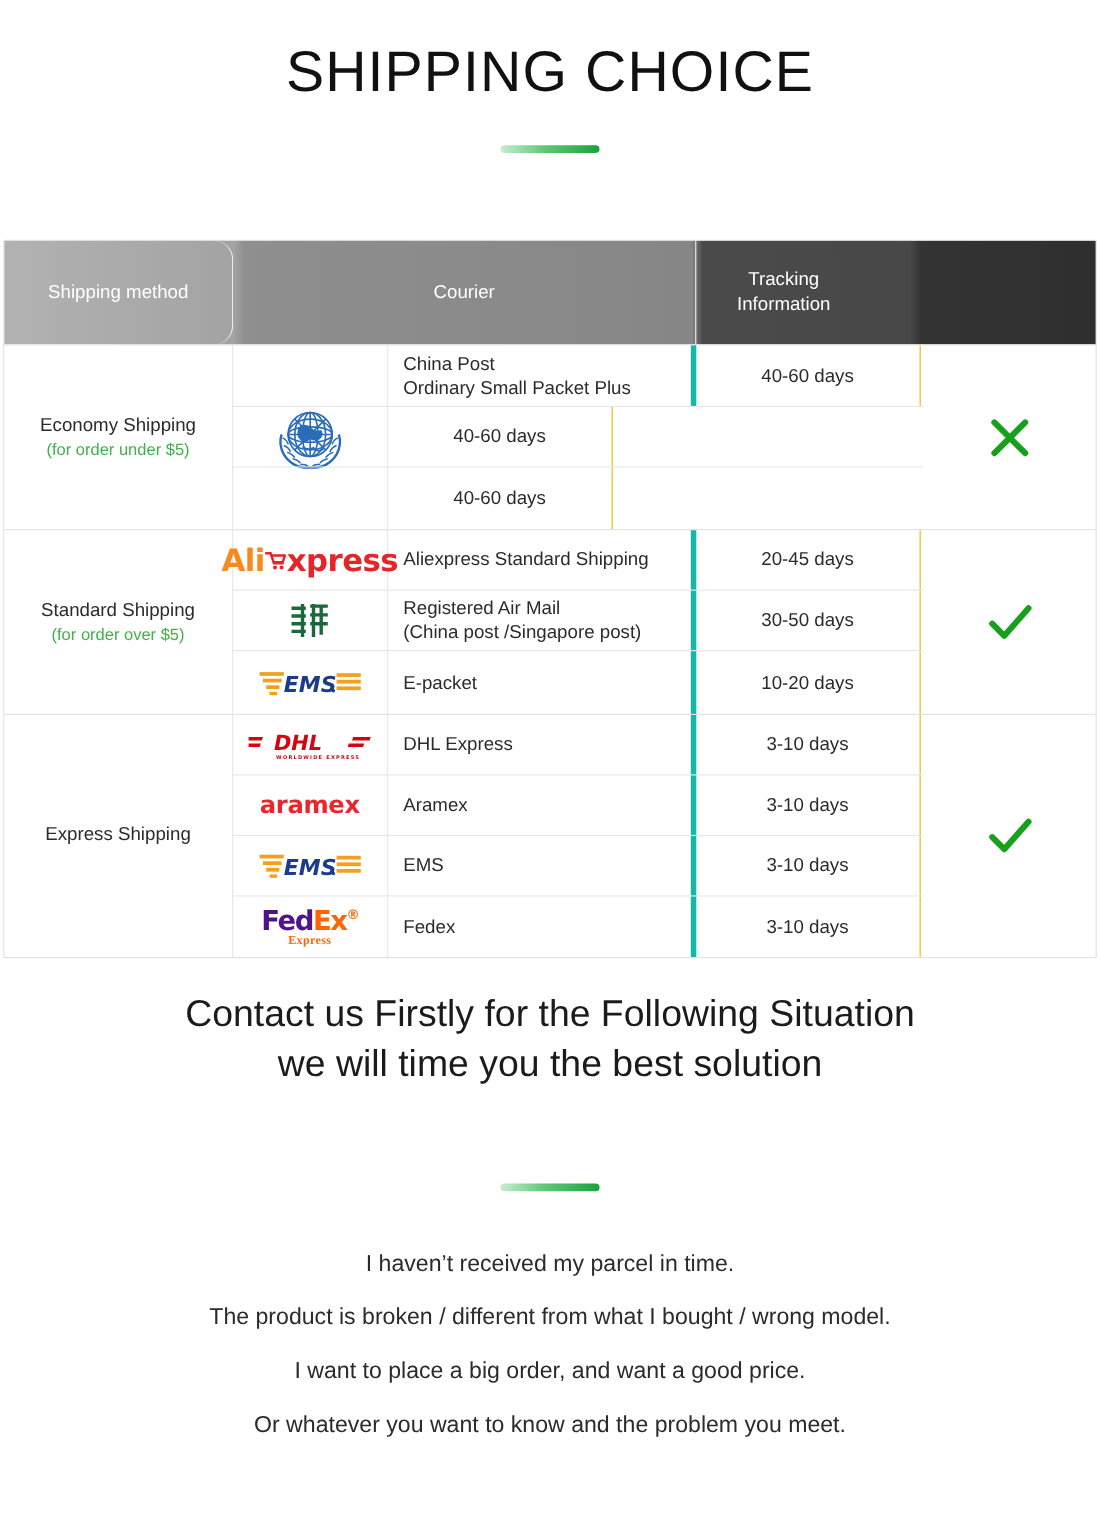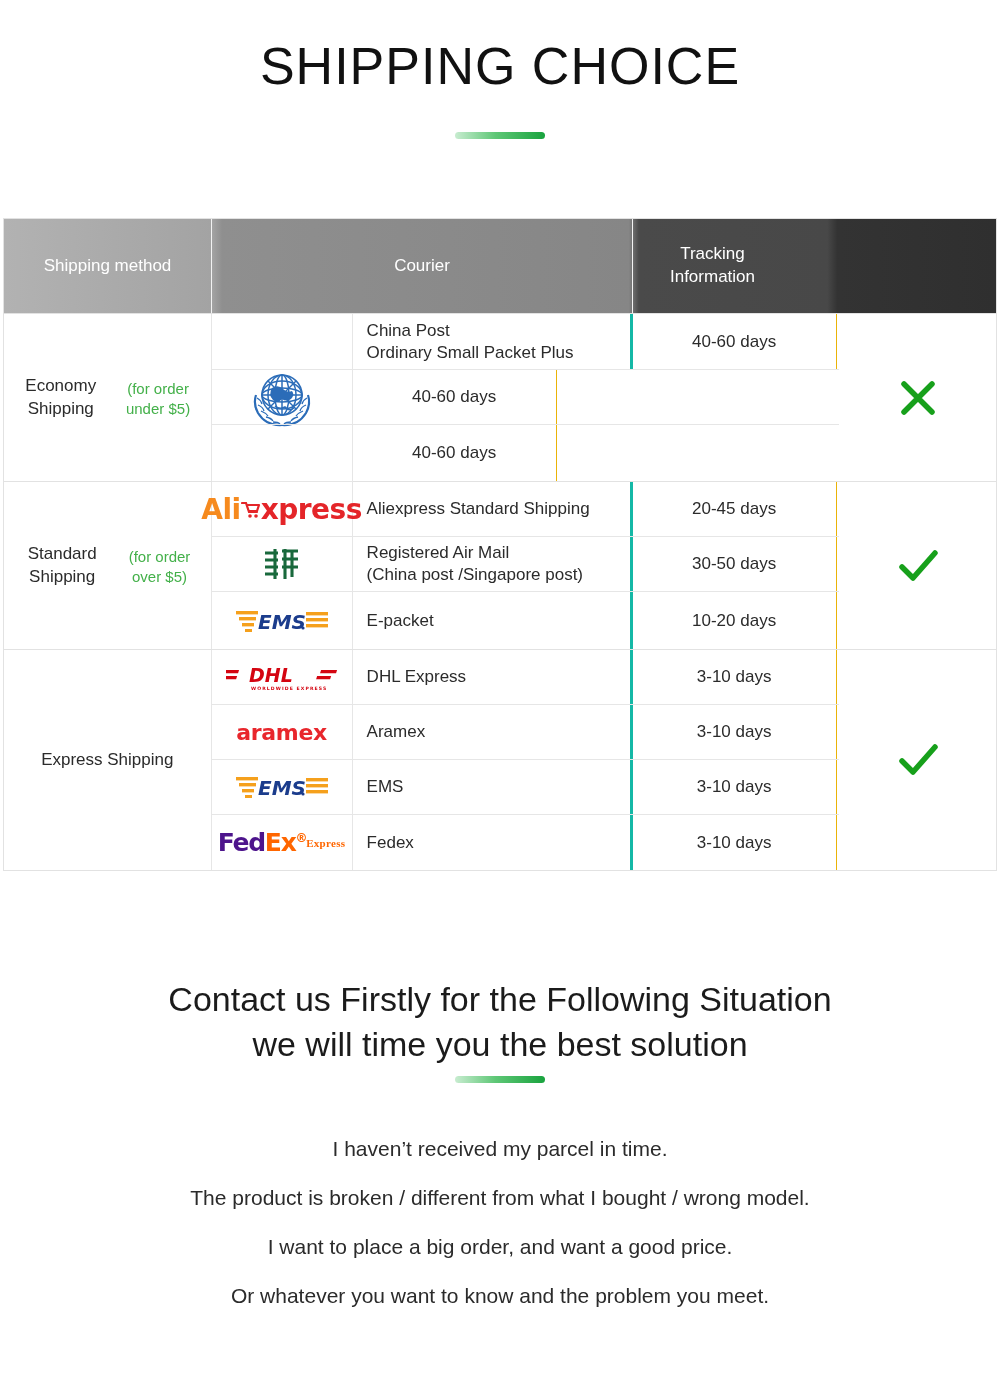--- a/index.html
+++ b/index.html
@@ -59,37 +59,37 @@
     align-items: center;
     justify-content: center;
     text-align: center;
     color: #ffffff;
     font-size: 17px;
     box-sizing: border-box;
     line-height: 1.35;
     border-right: 1px solid #f2f2f2;
   }
   .th:last-child { border-right: none; }
-  .col-method   { width: 208px; }
+  .col-method   { width: 208px; border-radius: 17px; }
   .col-courier  { width: 421px; }
   .col-time     { width: 204px; }
   .col-track    { width: 159px; }
 
   .tgroup {
     display: flex;
     border-top: 1px solid #e2e2e2;
   }
   .tgroup:first-of-type { border-top: none; }
 
   .cell-method {
     width: 208px;
     box-sizing: border-box;
     border-right: 1px solid #e6e6e6;
     display: flex;
-    flex-direction: row;
+    flex-direction: column;
     align-items: center;
     justify-content: center;
     text-align: center;
     padding: 4px 6px;
   }
   .method-name {
     font-size: 17px;
     color: #2b2b2b;
     line-height: 1.3;
   }
@@ -116,21 +116,21 @@
     width: 141px;
     box-sizing: border-box;
     border-right: 1px solid #e6e6e6;
     display: flex;
     align-items: center;
     justify-content: center;
   }
   .cell-name {
     width: 280px;
     box-sizing: border-box;
-    border-right: 3px solid #14b8a6;
+    border-right: 5px solid #14b8a6;
     display: flex;
     align-items: center;
     padding-left: 14px;
     font-size: 17px;
     color: #2b2b2b;
     line-height: 1.28;
   }
   .cell-time {
     width: 204px;
     box-sizing: border-box;
@@ -147,21 +147,21 @@
     display: flex;
     align-items: center;
     justify-content: center;
   }
   .track-mark { width: 50px; height: 50px; display: block; }
 
   
   .contact-heading {
     position: absolute;
     left: 0;
-    top: 977px;
+    top: 900px;
     width: 1000px;
     text-align: center;
     font-size: 34px;
     font-weight: 400;
     color: #1b1b1b;
     line-height: 1.32;
     margin: 0;
   }
   .divider-wrap2 {
     position: absolute;
@@ -196,21 +196,21 @@
   .ali-a { color: #f68a1e; }
   .ali-cart { margin: 0 0px; display: inline-block; }
   .ali-x { color: #e42529; }
   .logo-chinapost { width: 46px; height: 42px; display: block; }
   .logo-ems { width: 96px; height: 30px; display: block; }
   .logo-dhl { width: 112px; height: 32px; display: block; }
   .logo-aramex {
     color: #e8262c; font-weight: 700; font-size: 22px;
     letter-spacing: -0.3px; font-family: "DejaVu Sans", sans-serif;
   }
-  .logo-fedex { display: flex; flex-direction: row; align-items: center; line-height: 1; }
+  .logo-fedex { display: flex; flex-direction: column; align-items: center; line-height: 1; }
   .fedex-main { font-weight: 700; font-size: 25px; letter-spacing: -1.3px; font-family: "DejaVu Sans", sans-serif; }
   .fx-fed { color: #4d148c; }
   .fx-ex { color: #ff6600; }
   .fx-dot { color: #ff6600; font-size: 12px; vertical-align: super; }
   .fedex-sub { color: #ff6600; font-family: "Liberation Serif", serif; font-weight: 700; font-size: 11px; letter-spacing: 0.3px; margin-top: 1px; }
 </style>
 </head>
 <body>
 
 <h1 class="page-title">SHIPPING CHOICE</h1>

